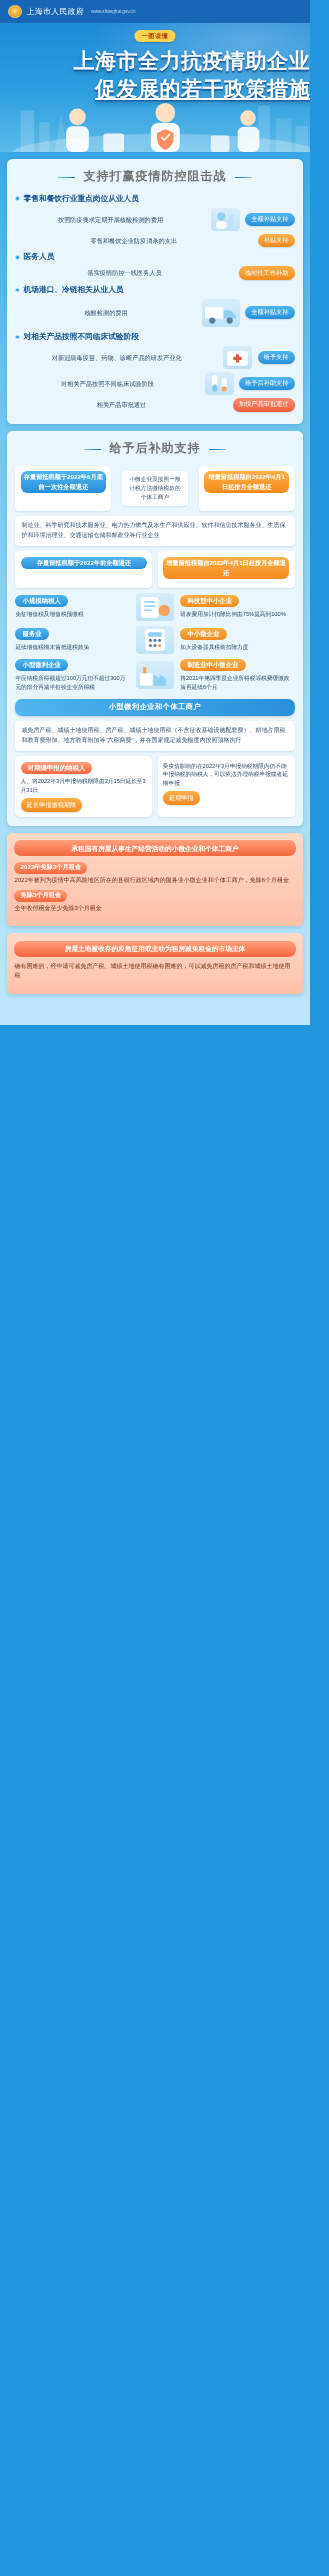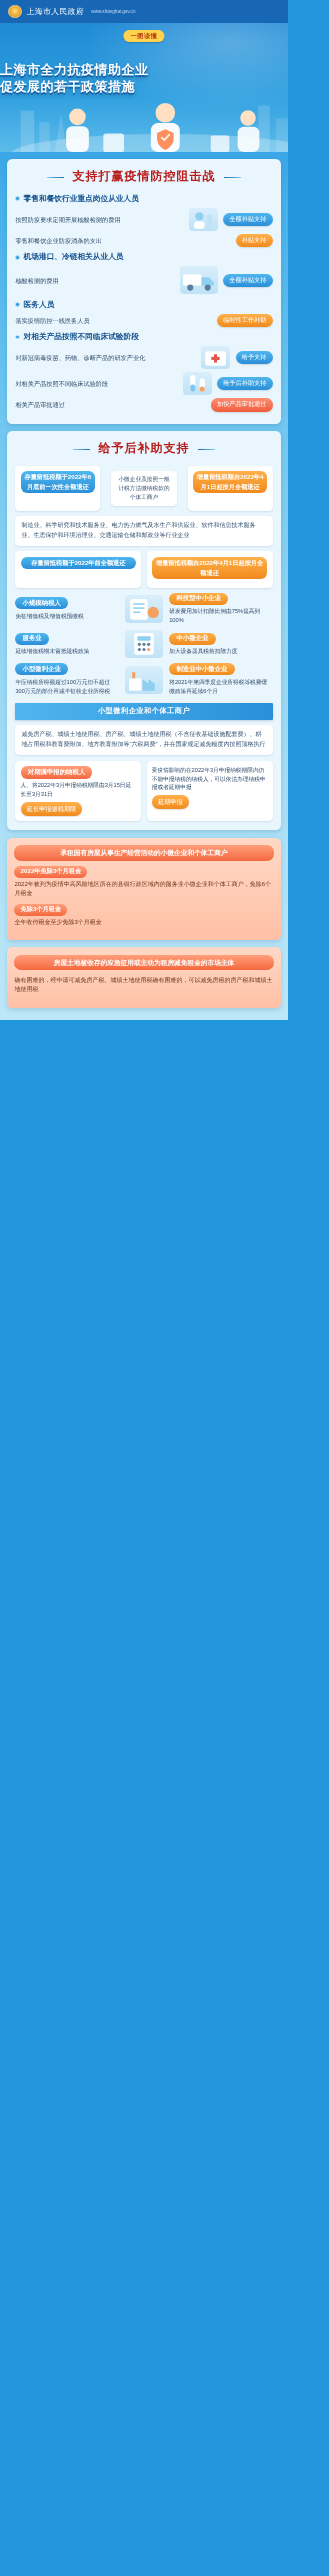--- a/index.html
+++ b/index.html
@@ -3,24 +3,24 @@
 <meta charset="utf-8">
 <style>
   * { box-sizing: border-box; margin: 0; padding: 0; }
   body {
     width: 330px;
     font-family: "Liberation Sans", sans-serif;
     background: #2196dd;
     color: #1a3a6b;
   }
   .page {
-    width: 288px;
+    width: 310px;
     position: relative;
     background: linear-gradient(180deg,#1e88d8 0%, #2b9ae3 8%, #45b0ea 20%, #6ec6f0 40%, #8fd4f3 60%, #a9dff6 80%, #bde7f8 100%);
-    padding-bottom: 12px;
+    padding-bottom: 31px;
     overflow: hidden;
   }
 
   
   .gov-bar {
     height: 23px;
     background: #1867b5;
     display: flex;
     align-items: center;
     padding: 0 8.2px;
@@ -54,66 +54,65 @@
     color: #b5400f;
     font-size: 6.2px;
     padding: 1.5px 7.2px;
     border-radius: 5.7px;
     font-weight: bold;
     letter-spacing: 0.5px;
     box-shadow: 0 1px 2.1px rgba(0,0,0,.18);
   }
   .hero-title {
     position: absolute; top: 24px; left: 0; right: 0;
-    text-align: left;
+    text-align: right;
     color: #fff;
-    font-size: 13px;
+    font-size: 21px;
     font-weight: bold;
     line-height: 1.32;
     letter-spacing: 0.5px;
     text-shadow: 0 1.5px 0 #1762a9, 0 2.6px 5.2px rgba(0,0,0,.25);
-    margin-top: 14px;
-  }
-  .hero-title .l2 { display:block; }
+  }
+  .hero-title .l2 { display:block;text-decoration:underline; }
   .hero-art {
     position: absolute; bottom: 0; left: 0; right: 0; height: 62px;
   }
 
   
   .section {
     margin: 7.2px 7.2px 0;
     background: #eaf6fd;
     border-radius: 5.2px;
     padding: 0 0 9.3px;
     box-shadow: 0 1.5px 4.1px rgba(12,60,110,.16);
     position: relative;
   }
   .sec-head {
     text-align: center;
     padding: 9.3px 0 3.1px;
   }
   .sec-head h2 {
     display: inline-block;
     font-size: 12px;
-    color: #b91c1c;
+    color: #737373;
     font-weight: bold;
     letter-spacing: 1px;
     position: relative;
     padding: 0 8.2px;
   }
   .sec-head h2:before, .sec-head h2:after {
     content: "";
     position: absolute; top: 50%; width: 17.5px; height: 1.5px;
     background: linear-gradient(90deg,#7fc5ea,#0e6bb5);
     border-radius: 1px;
   }
   .sec-head h2:before { left: -17.5px; }
   .sec-head h2:after { right: -17.5px; background: linear-gradient(270deg,#7fc5ea,#0e6bb5); }
 
-  .grp { margin: 5.2px 8.2px 0; }
+  .grp { margin: 5.2px 8.2px 0; text-align: center; }
   .grp-title {
     display: flex; align-items: center; gap: 3.6px;
     font-size: 7.7px; font-weight: bold; color: #13528f;
     margin-bottom: 4.1px;
   }
   .dot {
     width: 4.6px; height: 4.6px; border-radius: 50%;
     background: #2f9ee0; border: 1px solid #bfe4f7; flex: 0 0 auto;
   }
   .row {
@@ -206,21 +205,21 @@
 
   .banner {
     margin: 7.2px 8.2px 0;
     background: linear-gradient(90deg,#4fb6ef,#2a8fd8);
     color: #fff;
     text-align: center;
     font-size: 7.2px;
     font-weight: bold;
     letter-spacing: 0.5px;
     padding: 3.6px 0;
-    border-radius: 1px;
+    border-radius: 7px;
     box-shadow: 0 1px 2.6px rgba(12,60,110,.2);
   }
 
   .defer-row {
     display: flex; gap: 5.2px; margin: 5.2px 8.2px 0; align-items: stretch;
   }
   .defer-box {
     flex: 1 1 0;
     background: #fff; border-radius: 4.6px; padding: 5.2px;
     font-size: 5.7px; line-height: 1.55; color: #33506f;
@@ -321,44 +320,44 @@
       </div>
       <div class="row">
         <div class="txt">零售和餐饮企业防疫消杀的支出</div>
         <div class="tag orange">补贴支持</div>
       </div>
     </div>
 
     <div class="grp">
       <div class="grp-title">
         <span class="dot"></span>
+        <span>医务人员</span>
+      </div>
+      <div class="row">
+        <div class="txt">落实疫情防控一线医务人员</div>
+        <div class="tag orange">临时性工作补助</div>
+      </div>
+    </div>
+
+    <div class="grp">
+      <div class="grp-title">
+        <span class="dot"></span>
         <span>机场港口、冷链相关从业人员</span>
       </div>
       <div class="row">
         <div class="txt">核酸检测的费用</div>
         <div class="illus">
           <svg viewBox="0 0 74 54">
               <rect x="6" y="16" width="36" height="22" rx="3" fill="#ffffff"></rect>
               <path d="M42 22h14l10 10v6H42z" fill="#8fd0f0"></path>
               <circle cx="20" cy="42" r="6" fill="#5a7e9e"></circle>
               <circle cx="54" cy="42" r="6" fill="#5a7e9e"></circle>
             </svg>
         </div>
         <div class="tag blue">全额补贴支持</div>
-      </div>
-    </div>
-
-    <div class="grp">
-      <div class="grp-title">
-        <span class="dot"></span>
-        <span>医务人员</span>
-      </div>
-      <div class="row">
-        <div class="txt">落实疫情防控一线医务人员</div>
-        <div class="tag orange">临时性工作补助</div>
       </div>
     </div>
 
 
     <div class="grp">
       <div class="grp-title">
         <span class="dot"></span>
         <span>对相关产品按照不同临床试验阶段</span>
       </div>
       <div class="row">

